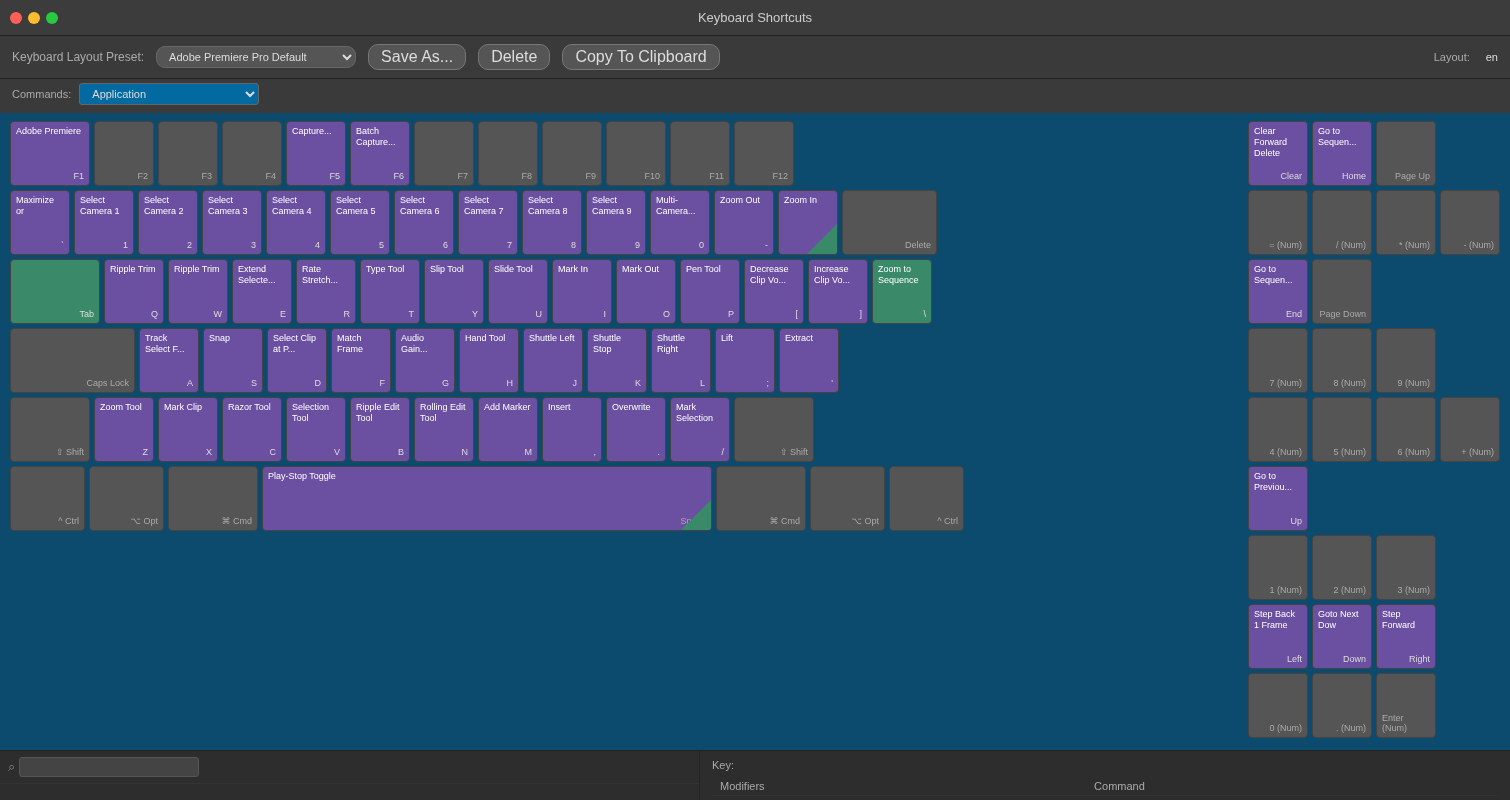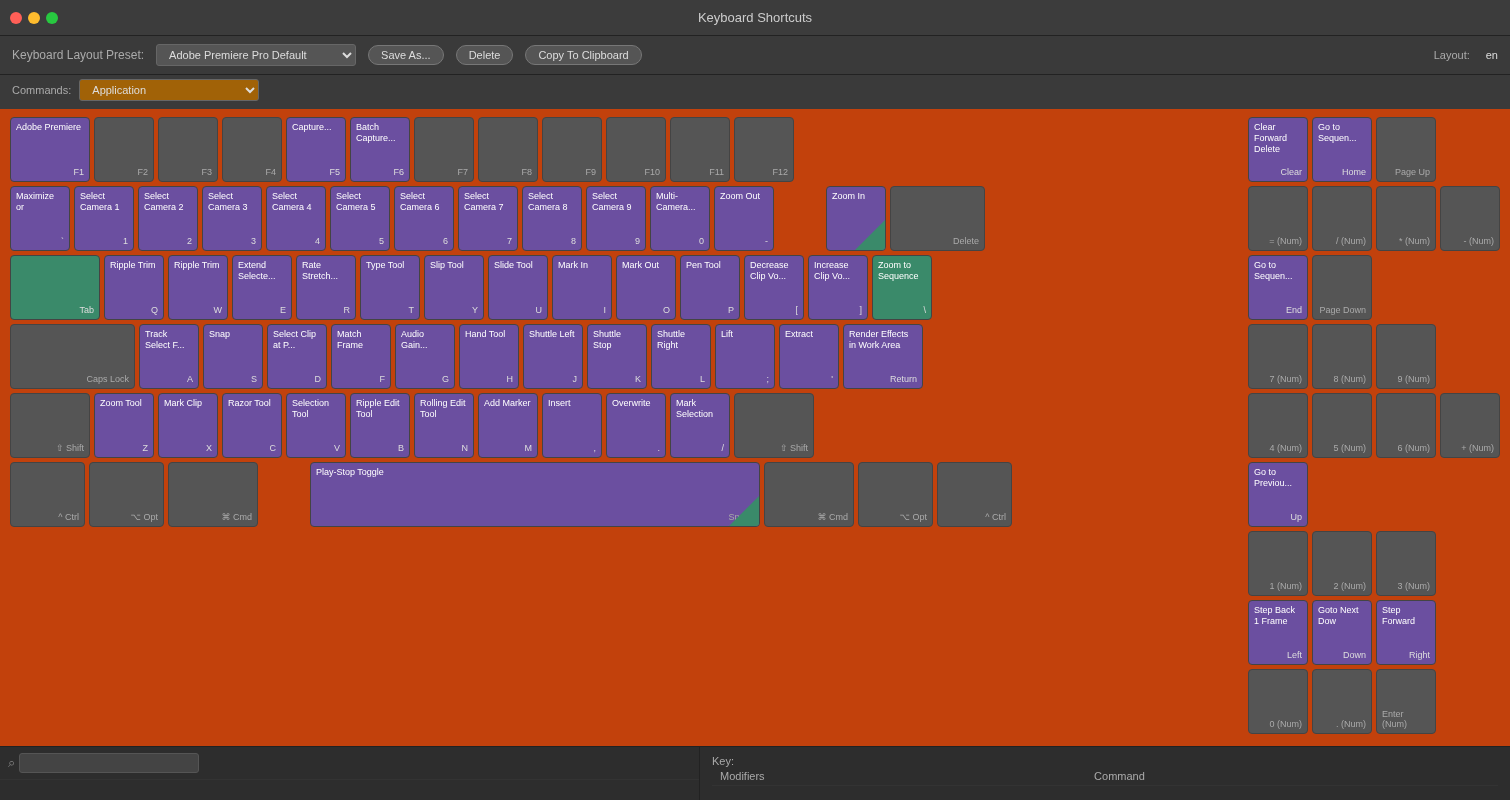--- a/index.html
+++ b/index.html
@@ -56,28 +56,28 @@
       color: #aaa;
       font-size: 12px;
     }
     .preset-select {
       background: #555;
       color: #ddd;
       border: 1px solid #666;
       padding: 3px 8px;
       font-size: 11px;
       width: 200px;
-      border-radius: 3px;
+      border-radius: 9px;
     }
     .top-btn {
       background: #555;
       color: #ddd;
       border: 1px solid #777;
       padding: 3px 12px;
-      font-size: 11px;
+      font-size: 16px;
       border-radius: 10px;
       cursor: pointer;
     }
     .layout-label {
       margin-left: auto;
       color: #aaa;
     }
     .layout-val {
       color: #ddd;
       margin-left: 4px;
@@ -86,32 +86,32 @@
     
     .commands-row {
       background: #3a3a3a;
       padding: 4px 12px 8px;
       display: flex;
       align-items: center;
       gap: 8px;
     }
     .commands-row label { color: #aaa; }
     .commands-select {
-      background: #a16207;
+      background: #0369a1;
       color: #ddd;
       border: 1px solid #666;
       padding: 3px 8px;
       font-size: 11px;
       width: 180px;
       border-radius: 3px;
     }
 
     
     .keyboard-area {
-      background: #c2410c;
+      background: #0c4a6e;
       padding: 8px 10px;
       display: flex;
       gap: 8px;
     }
 
     .keyboard-main {
       flex: 1;
     }
 
     .key-row {
@@ -140,21 +140,20 @@
       background: #6b4fa0;
       color: #fff;
     }
     .key.green {
       background: #3a8a6a;
       color: #fff;
     }
     .key.purple-green {
       background: #6b4fa0;
       color: #fff;
-      margin-left: 48px;
     }
     .key.purple-green::after {
       content: '';
       position: absolute;
       bottom: 0; right: 0;
       width: 0; height: 0;
       border-style: solid;
       border-width: 0 0 30px 30px;
       border-color: transparent transparent #3a8a6a transparent;
     }
@@ -232,20 +231,21 @@
     
     .key-legend {
       flex: 1;
       background: #2d2d2d;
       padding: 8px 12px;
       display: flex;
       flex-direction: column;
     }
     .key-label-top {
       color: #aaa;
+      margin-bottom: 6px;
     }
     .modifiers-table {
       width: 100%;
       border-collapse: collapse;
     }
     .modifiers-table th {
       text-align: left;
       color: #aaa;
       font-weight: 500;
       padding: 3px 8px;
@@ -498,24 +498,20 @@
         <span class="key-label">L</span>
       </div>
       <div class="key key-w1 purple">
         <span class="cmd-label">Lift</span>
         <span class="key-label">;</span>
       </div>
       <div class="key key-w1 purple">
         <span class="cmd-label">Extract</span>
         <span class="key-label">'</span>
       </div>
-      <div class="key key-w2 purple">
-        <span class="cmd-label">Render Effects in Work Area</span>
-        <span class="key-label">Return</span>
-      </div>
     </div>
 
     <div class="key-row">
       <div class="key key-shift-l">
         <span class="cmd-label"></span>
         <span class="key-label">⇧ Shift</span>
       </div>
       <div class="key key-w1 purple">
         <span class="cmd-label">Zoom Tool</span>
         <span class="key-label">Z</span>

